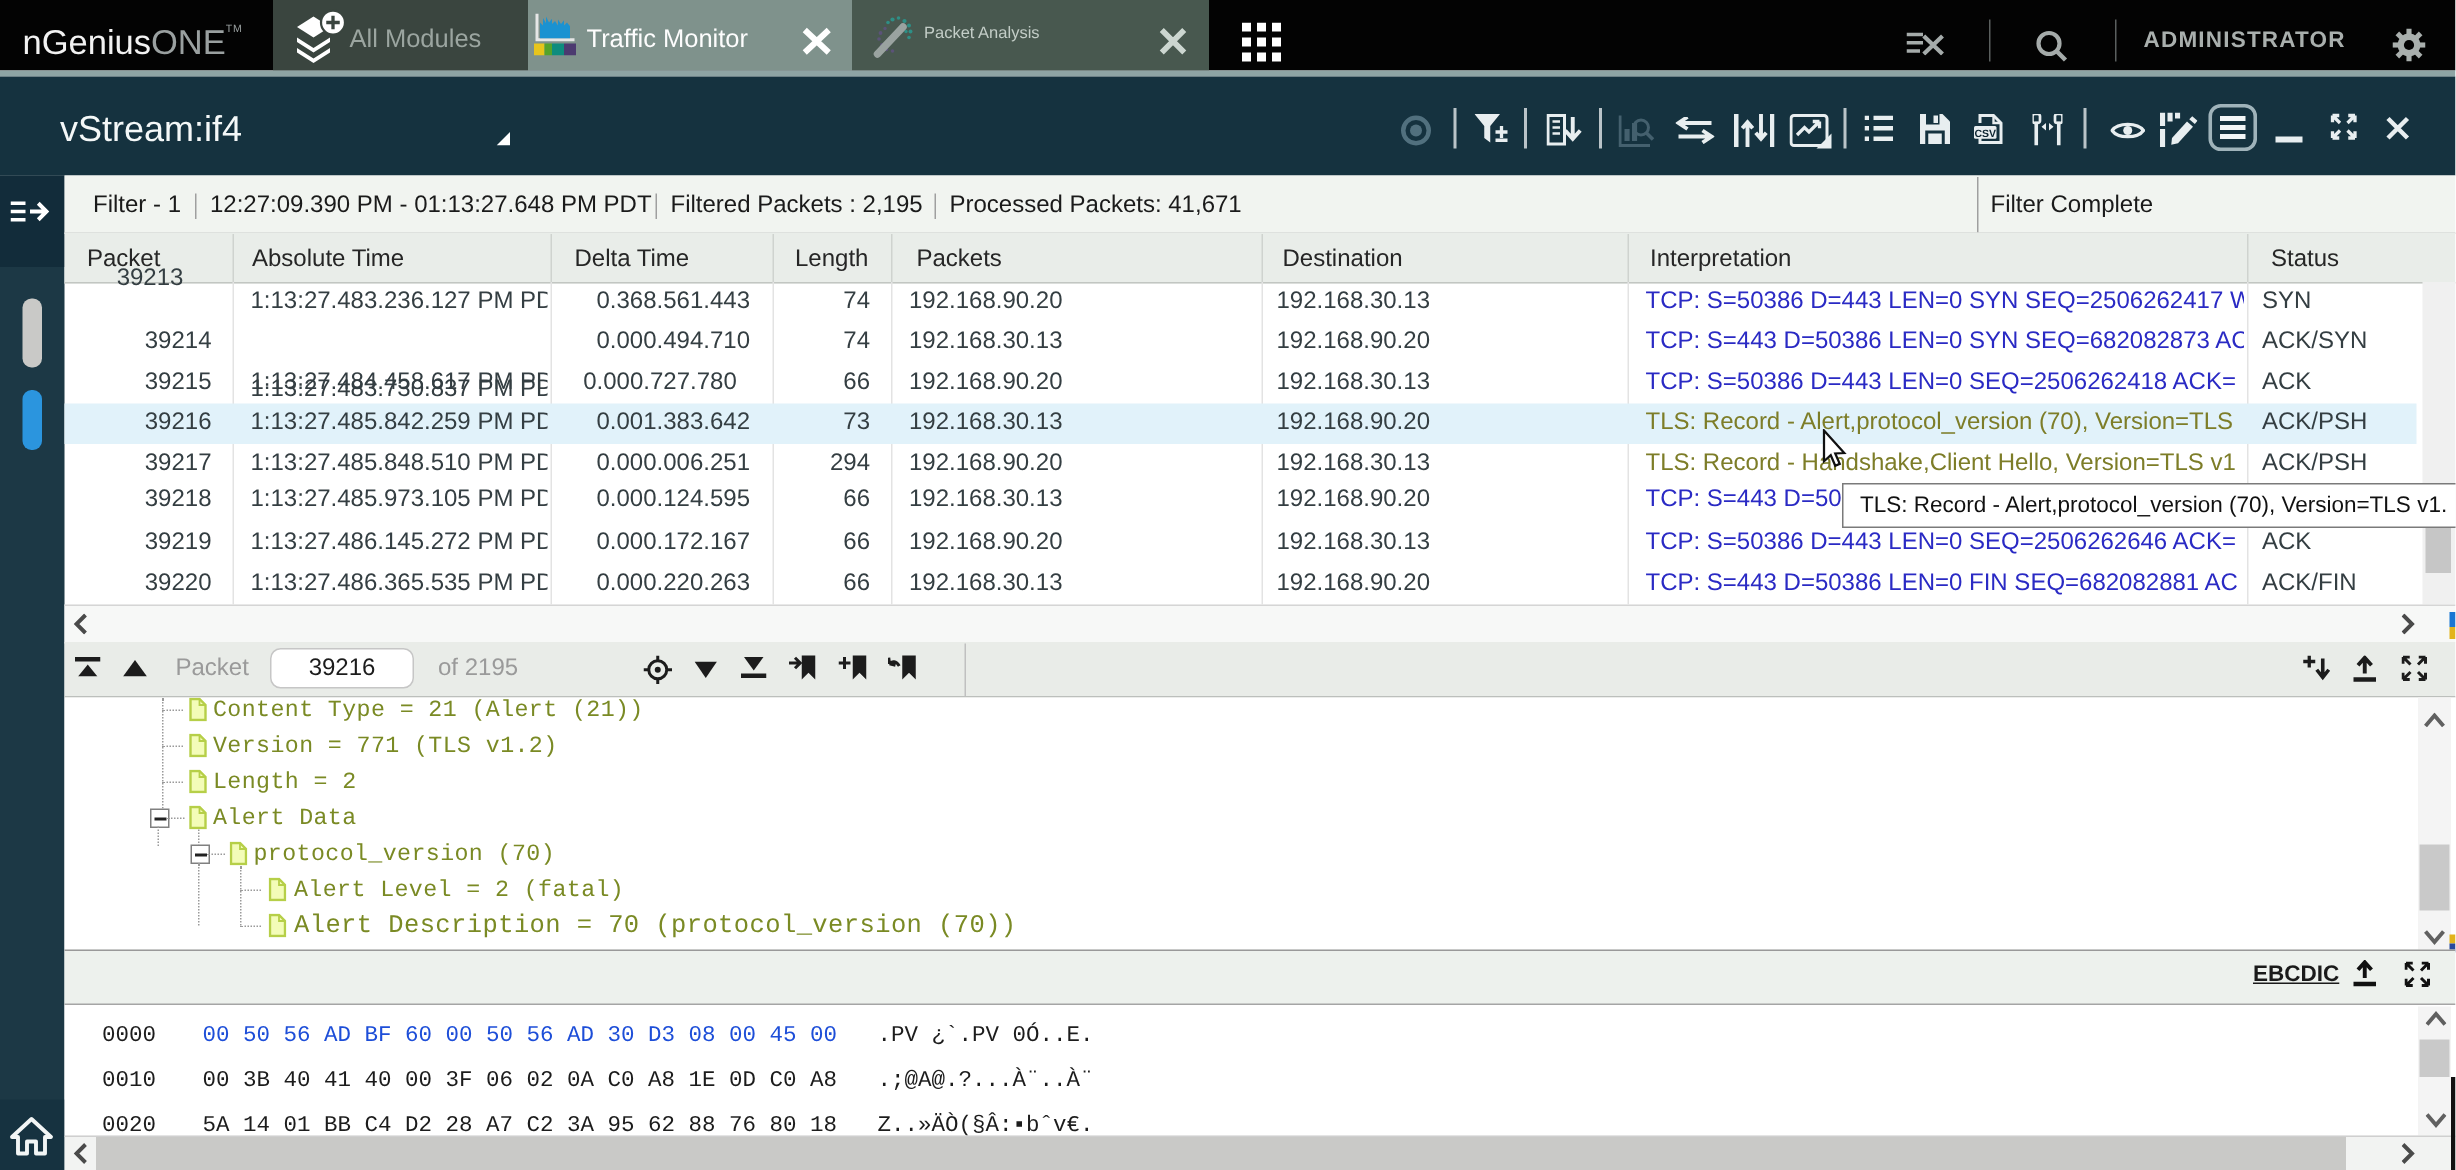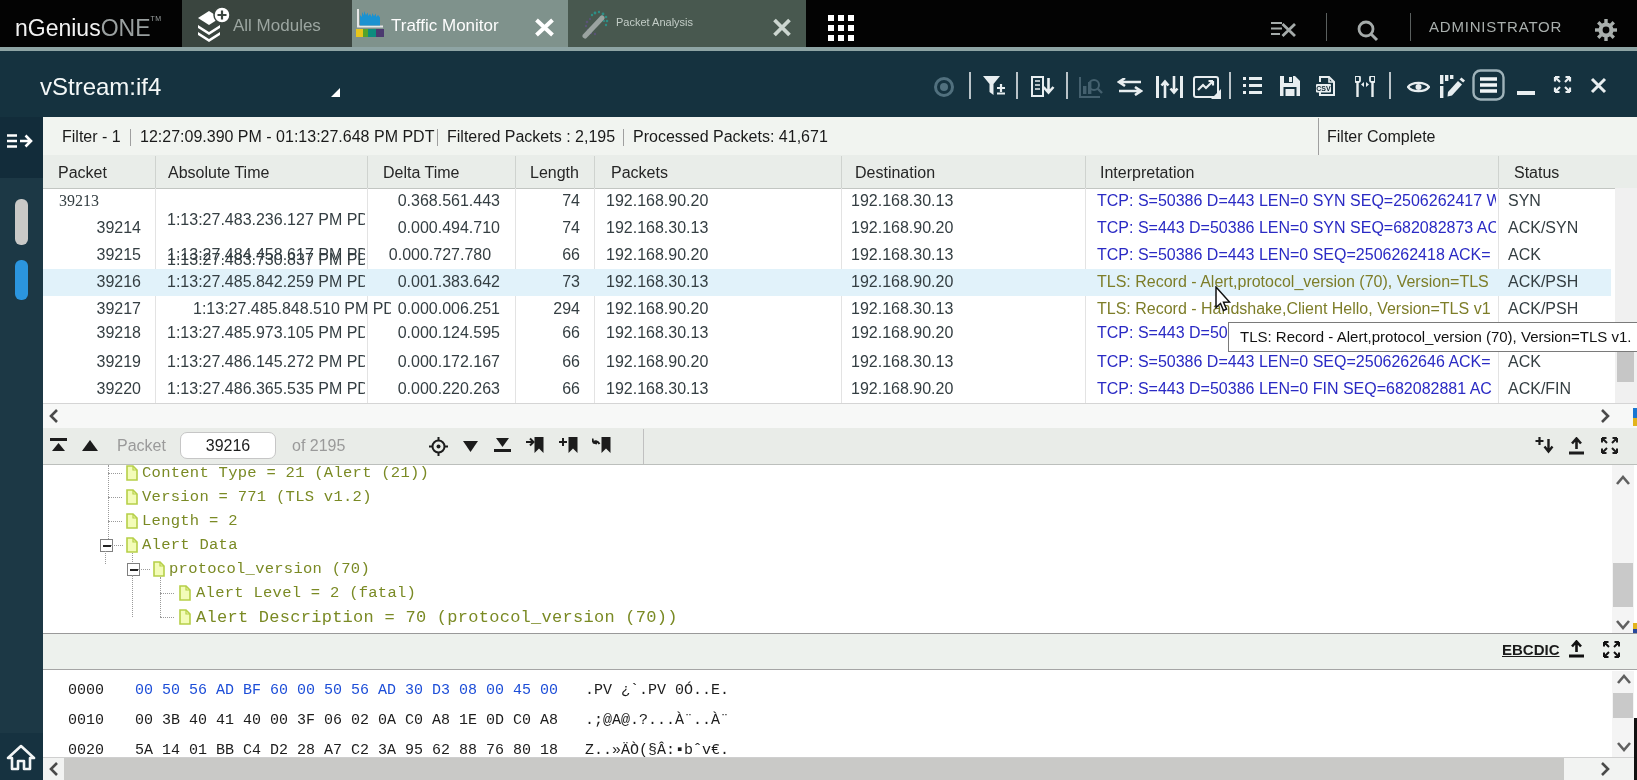--- a/index.html
+++ b/index.html
@@ -88,21 +88,21 @@
       <path d="M0 2 H11 M0 7.5 H11 M0 13 H9"></path>
     </g>
   <path d="M11.5 3 L24 15 M24 3 L11.5 15" stroke="#a5abaa" stroke-width="2.8"></path>
 </svg>
 <div class="abs" style="left:1326px;top:13px;width:1px;height:28px;background:#5a5f5e;"></div>
 <svg class="abs" style="left:1356px;top:19px;" width="24" height="24" viewBox="0 0 24 24">
   <circle cx="10" cy="10" r="7" fill="none" stroke="#a5abaa" stroke-width="2.8"></circle>
   <path d="M15.5 15.5 L21 21" stroke="#a5abaa" stroke-width="3"></path>
 </svg>
 <div class="abs" style="left:1410px;top:13px;width:1px;height:28px;background:#5a5f5e;"></div>
-<div class="abs" style="left:1429px;top:18px;font-size:15px;color:#a9afad;letter-spacing:0.8px;">ADMINISTRATOR</div>
+<div class="abs" style="left:1429px;top:18px;font-size:15px;color:#a9afad;letter-spacing:0.8px;font-weight:bold;">ADMINISTRATOR</div>
 <svg class="abs" style="left:1595px;top:19px;" width="22" height="22" viewBox="0 0 22 22">
   <g fill="#a9afad">
     <circle cx="11" cy="11" r="7.6"></circle>
     <g>
       <rect x="9.3" y="0" width="3.4" height="4.4"></rect>
         <rect x="9.3" y="17.6" width="3.4" height="4.4"></rect>
       <rect x="0" y="9.3" width="4.4" height="3.4"></rect>
         <rect x="17.6" y="9.3" width="4.4" height="3.4"></rect>
       <g transform="rotate(45 11 11)">
         <rect x="9.3" y="0" width="3.4" height="4.4"></rect>
@@ -297,22 +297,22 @@
 <div class="abs" style="left:168px;top:164px;font-size:16px;color:#262626;">Absolute Time</div>
 <div class="abs" style="left:383px;top:164px;font-size:16px;color:#262626;">Delta Time</div>
 <div class="abs" style="left:530px;top:164px;font-size:16px;color:#262626;">Length</div>
 <div class="abs" style="left:611px;top:164px;font-size:16px;color:#262626;">Packets</div>
 <div class="abs" style="left:855px;top:164px;font-size:16px;color:#262626;">Destination</div>
 <div class="abs" style="left:1100px;top:164px;font-size:16px;color:#262626;">Interpretation</div>
 <div class="abs" style="left:1514px;top:164px;font-size:16px;color:#262626;">Status</div>
 
 <div class="abs" style="left:43px;top:269px;width:1568px;height:27px;background:#e1f2fa;"></div>
 <div style="position:absolute;left:0;top:0;font-size:16px;color:#343e42;white-space:nowrap;">
-<div class="abs" style="left:59px;top:192px;width:82px;text-align:left;font-family:Liberation Serif, serif;">39213</div>
-<div class="abs" style="white-space:nowrap;overflow:hidden;width:198px;left:167px;top:192px;margin-top:19px;">1:13:27.483.236.127 PM PD</div>
+<div class="abs" style="left:59px;top:177px;width:82px;text-align:center;">39213</div>
+<div class="abs" style="white-space:nowrap;overflow:hidden;width:198px;left:167px;top:192px;">1:13:27.483.236.127 PM PD</div>
 <div class="abs" style="left:380px;top:192px;width:120px;text-align:right;">0.368.561.443</div>
 <div class="abs" style="left:480px;top:192px;width:100px;text-align:right;">74</div>
 <div class="abs" style="left:606px;top:192px;">192.168.90.20</div>
 <div class="abs" style="left:851px;top:192px;">192.168.30.13</div>
 <div class="abs" style="left:1097px;top:192px;width:399px;overflow:hidden;white-space:nowrap;color:#2a2ac4;">TCP: S=50386 D=443 LEN=0 SYN SEQ=2506262417 W</div>
 <div class="abs" style="left:1508px;top:192px;">SYN</div>
 <div class="abs" style="left:59px;top:219px;width:82px;text-align:right;">39214</div>
 <div class="abs" style="white-space:nowrap;overflow:hidden;width:198px;left:167px;top:219px;margin-top:32px;">1:13:27.483.730.837 PM PD</div>
 <div class="abs" style="left:380px;top:219px;width:120px;text-align:right;">0.000.494.710</div>
 <div class="abs" style="left:480px;top:219px;width:100px;text-align:right;">74</div>
@@ -330,21 +330,21 @@
 <div class="abs" style="left:1508px;top:246px;">ACK</div>
 <div class="abs" style="left:59px;top:273px;width:82px;text-align:right;">39216</div>
 <div class="abs" style="white-space:nowrap;overflow:hidden;width:198px;left:167px;top:273px;">1:13:27.485.842.259 PM PD</div>
 <div class="abs" style="left:380px;top:273px;width:120px;text-align:right;">0.001.383.642</div>
 <div class="abs" style="left:480px;top:273px;width:100px;text-align:right;">73</div>
 <div class="abs" style="left:606px;top:273px;">192.168.30.13</div>
 <div class="abs" style="left:851px;top:273px;">192.168.90.20</div>
 <div class="abs" style="left:1097px;top:273px;width:399px;overflow:hidden;white-space:nowrap;color:#7d7d28;">TLS: Record - Alert,protocol_version (70), Version=TLS</div>
 <div class="abs" style="left:1508px;top:273px;">ACK/PSH</div>
 <div class="abs" style="left:59px;top:300px;width:82px;text-align:right;">39217</div>
-<div class="abs" style="white-space:nowrap;overflow:hidden;width:198px;left:167px;top:300px;margin-left:26px;">1:13:27.485.848.510 PM PD</div>
+<div class="abs" style="white-space:nowrap;overflow:hidden;width:198px;left:167px;top:300px;">1:13:27.485.848.510 PM PD</div>
 <div class="abs" style="left:380px;top:300px;width:120px;text-align:right;">0.000.006.251</div>
 <div class="abs" style="left:480px;top:300px;width:100px;text-align:right;">294</div>
 <div class="abs" style="left:606px;top:300px;">192.168.90.20</div>
 <div class="abs" style="left:851px;top:300px;">192.168.30.13</div>
 <div class="abs" style="left:1097px;top:300px;width:399px;overflow:hidden;white-space:nowrap;color:#7d7d28;">TLS: Record - Handshake,Client Hello, Version=TLS v1</div>
 <div class="abs" style="left:1508px;top:300px;">ACK/PSH</div>
 <div class="abs" style="left:59px;top:324px;width:82px;text-align:right;">39218</div>
 <div class="abs" style="white-space:nowrap;overflow:hidden;width:198px;left:167px;top:324px;">1:13:27.485.973.105 PM PD</div>
 <div class="abs" style="left:380px;top:324px;width:120px;text-align:right;">0.000.124.595</div>
 <div class="abs" style="left:480px;top:324px;width:100px;text-align:right;">66</div>

